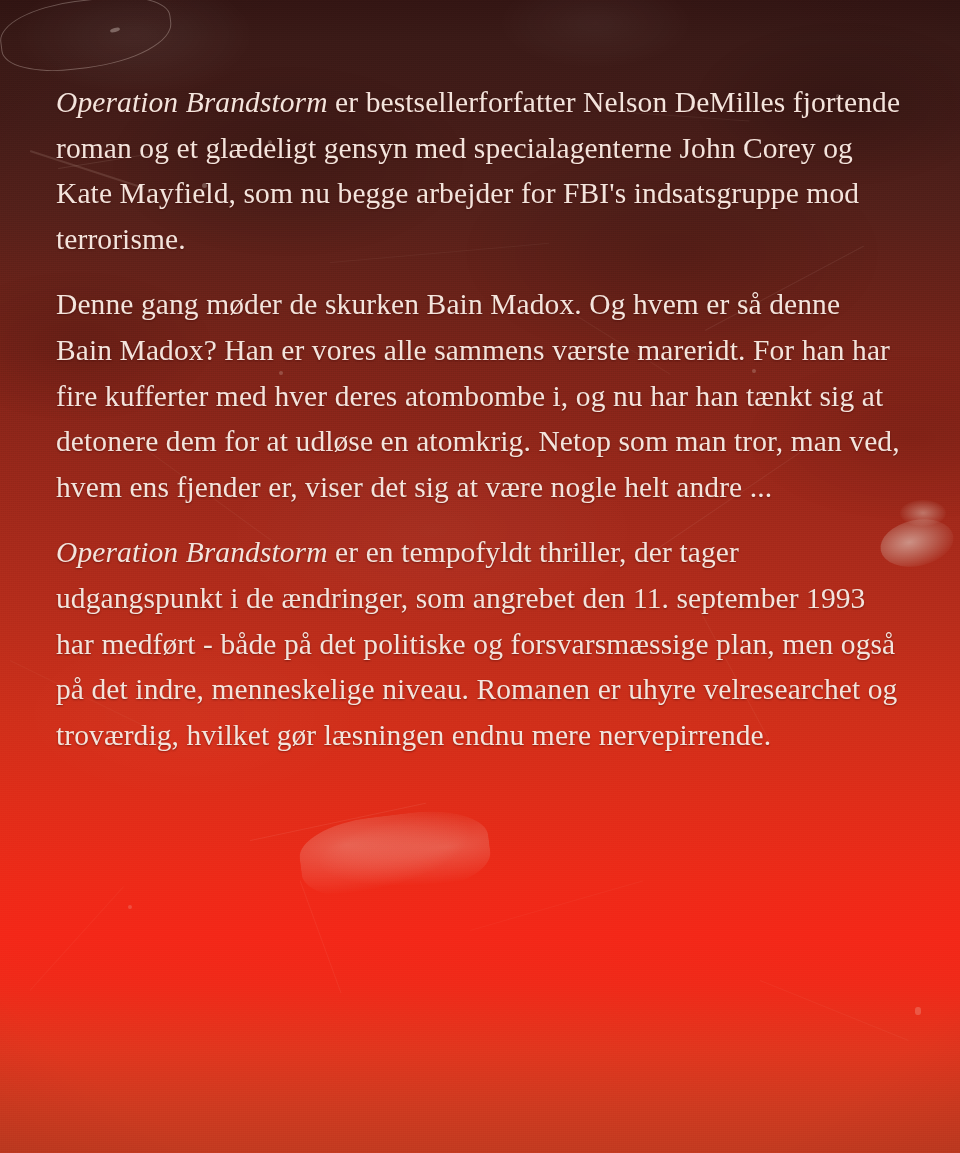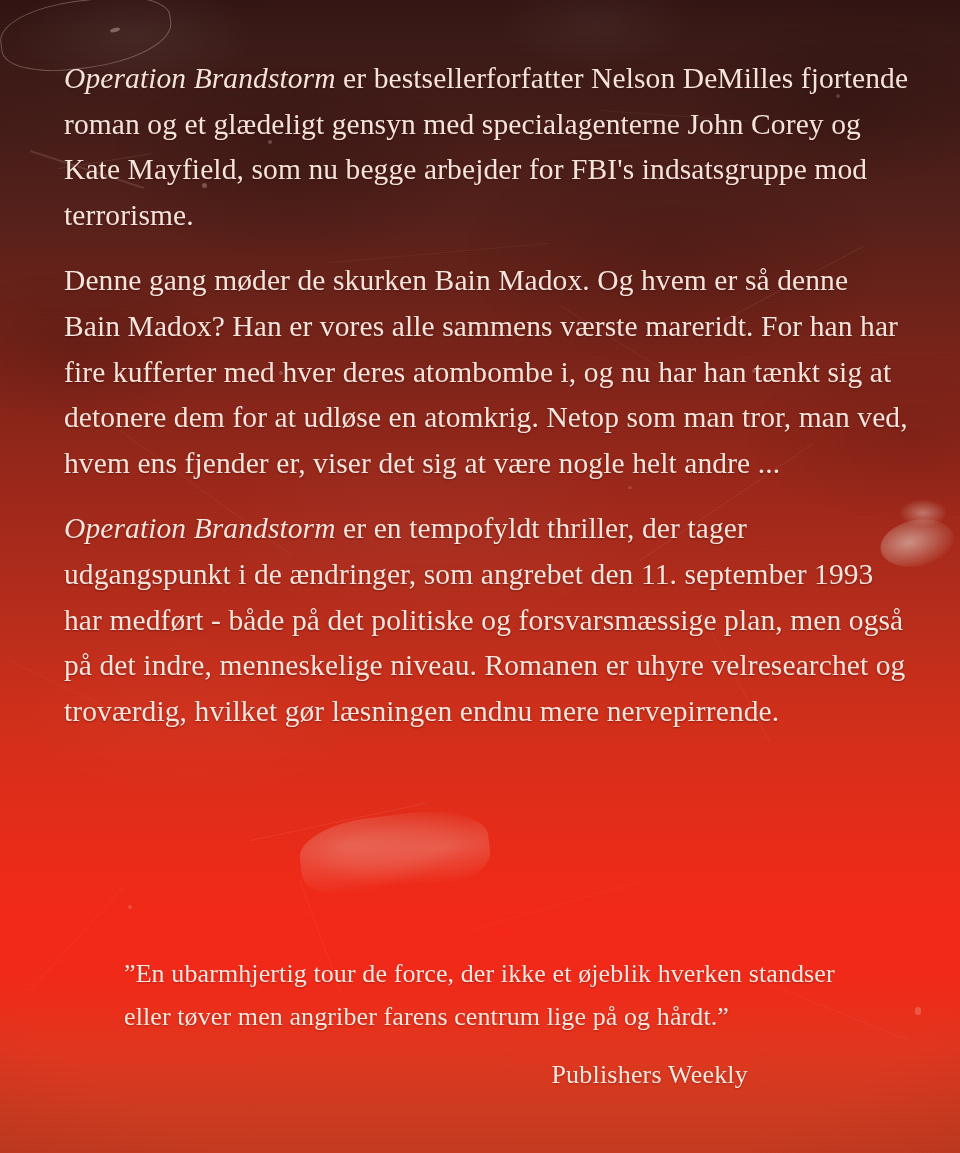--- a/index.html
+++ b/index.html
@@ -149,24 +149,23 @@
   .p5 { left: 752px; top: 369px; width: 4px;  height: 4px; opacity:.40; }
   .p6 { left: 128px; top: 905px; width: 4px;  height: 4px; opacity:.35; }
   .p7 { left: 915px; top: 1007px;width: 6px;  height: 8px; opacity:.40; border-radius:40%; }
   .p8 { left: 836px; top: 94px;  width: 4px;  height: 4px; opacity:.35; }
   .p9 { left: 628px; top: 486px; width: 4px;  height: 3px; opacity:.30; }
 
   
   .body-copy {
     position: absolute;
     left: 56px;
-    top: 56px;
+    top: 80px;
     width: 845px;
     z-index: 6;
-    margin-left: 8px;
   }
 
   .para {
     color: #f3e4dc;
     font-size: 29.5px;
     line-height: 45.6px;
     letter-spacing: .1px;
     margin: 0 0 20px 0;
     text-shadow: 0 1px 2px rgba(60,0,0,0.45);
   }
@@ -240,20 +239,16 @@
   <div class="body-copy">
 
     <p class="para"><em>Operation Brandstorm</em><span> er bestsellerforfatter Nelson DeMilles fjortende roman og et glædeligt gensyn med specialagenterne John Corey og Kate Mayfield, som nu begge arbejder for FBI's indsatsgruppe mod terrorisme.</span></p>
 
     <p class="para">Denne gang møder de skurken Bain Madox. Og hvem er så denne Bain Madox? Han er vores alle sammens værste mareridt. For han har fire kufferter med hver deres atombombe i, og nu har han tænkt sig at detonere dem for at udløse en atomkrig. Netop som man tror, man ved, hvem ens fjender er, viser det sig at være nogle helt andre ...</p>
 
     <p class="para"><em>Operation Brandstorm</em><span> er en tempofyldt thriller, der tager udgangspunkt i de ændringer, som angrebet den 11. september 1993 har medført - både på det politiske og forsvarsmæssige plan, men også på det indre, menneskelige niveau. Romanen er uhyre velresearchet og troværdig, hvilket gør læsningen endnu mere nervepirrende.</span></p>
 
   </div>
 
-  <div class="quote-block">
-    <p class="quote-text">”En ubarmhjertig tour de force, der ikke et øjeblik hverken standser eller tøver men angriber farens centrum lige på og hårdt.”</p>
-    <p class="quote-source">Publishers Weekly</p>
-  </div>
 
   <div class="vign"></div>
 
 </div>
 
 </body></html>

